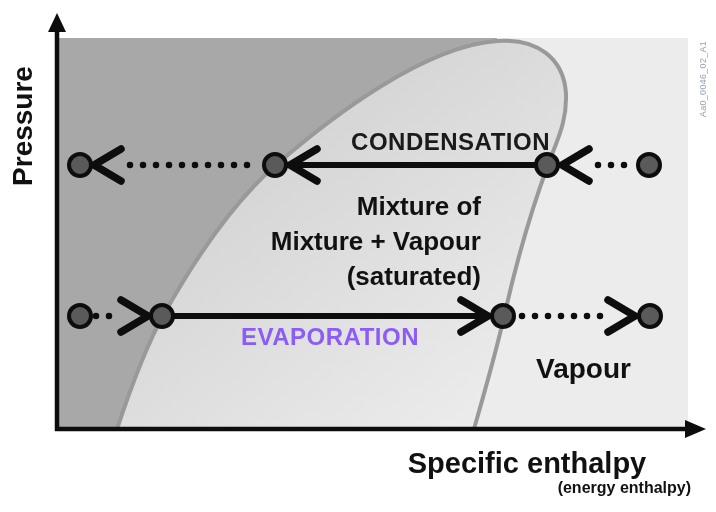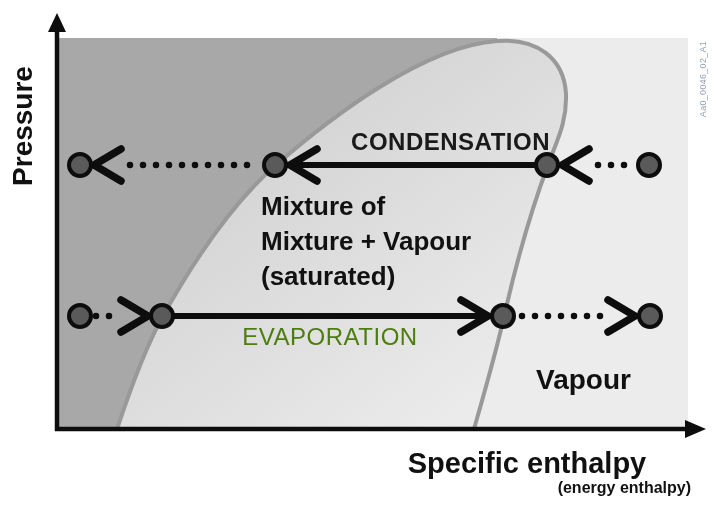--- a/index.html
+++ b/index.html
@@ -19,28 +19,28 @@
     line-height: 30px; text-align: center;
     font-size: 28px; font-weight: bold;
     transform: rotate(-90deg);
   }
   .liquid-label { left: 108px; top: 66px; font-size: 27px; font-weight: bold; }
   .condensation-label {
     left: 310px; top: 128px; width: 240px; text-align: right;
     font-size: 24px; font-weight: 700; letter-spacing: 0.5px; color: #1a1a1a;
   }
   .mixture-label {
-    left: 261px; top: 189px; width: 220px; text-align: left;
+    left: 261px; top: 189px; width: 220px; text-align: right;
     font-size: 26px; font-weight: bold; line-height: 35px;
   }
   .evaporation-label {
     left: 210px; top: 323px; width: 240px; text-align: center;
-    font-size: 24px; font-weight: 400; letter-spacing: 0.5px; color: #4d7c0f;
+    font-size: 24px; font-weight: 700; letter-spacing: 0.5px; color: #8b5cf6;
   }
-  .vapour-label { left: 536px; top: 364px; font-size: 28px; font-weight: bold; }
+  .vapour-label { left: 536px; top: 353px; font-size: 28px; font-weight: bold; }
   .enthalpy-label {
     left: 360px; top: 447px; width: 334px; text-align: center;
     font-size: 29px; font-weight: bold;
   }
   .energy-label {
     left: 360px; top: 479px; width: 331px; text-align: right;
     font-size: 16px; font-weight: bold;
   }
   .figure-id {
     left: 653px; top: 73px; width: 100px; height: 12px;

